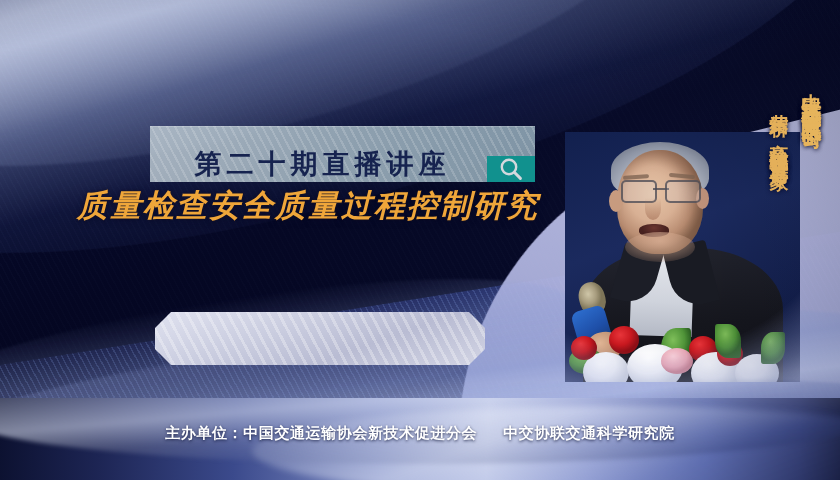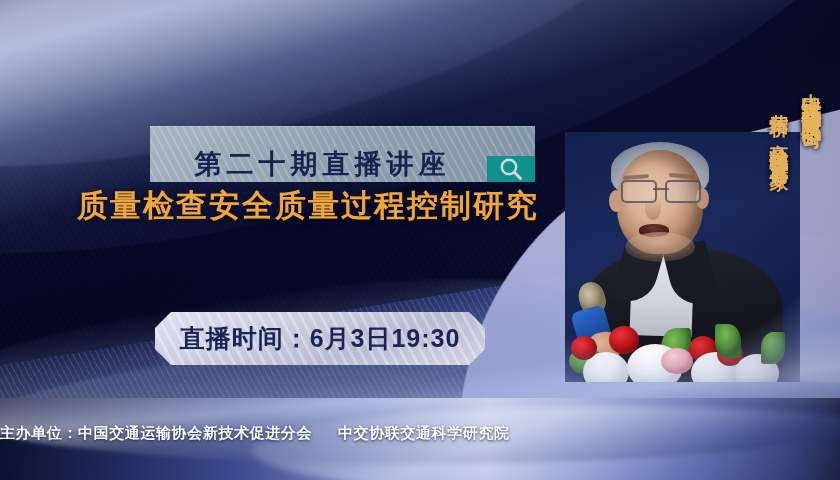--- a/index.html
+++ b/index.html
@@ -199,21 +199,21 @@
     display:flex;align-items:center;justify-content:center;
   }
   .search-btn svg{display:block;}
 
   .topic{
     position:absolute;left:8px;top:186px;width:600px;text-align:center;
     color:#efa63a;font-size:31px;font-weight:700;line-height:1.32;
     letter-spacing:1px;
     text-shadow:0 2px 6px rgba(8,10,40,.85), 0 0 2px rgba(60,30,0,.55);
   }
-  .topic .l2{display:block;letter-spacing:2px;}
+  .topic .l2{display:block;letter-spacing:2px;font-style:italic;}
 
   .time-plate{
     position:absolute;left:155px;top:312px;width:330px;height:53px;
     display:flex;align-items:center;justify-content:center;
     background:linear-gradient(160deg,#dfe1ef 0%,#c9ccdf 38%,#b9bcd3 64%,#d2d4e4 100%);
     clip-path:polygon(16px 0, calc(100% - 16px) 0, 100% 16px, 100% calc(100% - 16px),
                       calc(100% - 16px) 100%, 16px 100%, 0 calc(100% - 16px), 0 16px);
     box-shadow:0 3px 12px rgba(0,0,0,.35);
   }
   .time-plate .stripes{
@@ -245,21 +245,21 @@
     position:absolute;left:-5%;top:-40%;width:110%;height:120%;
     background:linear-gradient(175deg, rgba(255,255,255,0) 0%, rgba(226,232,250,.55) 40%, rgba(255,255,255,.15) 55%, rgba(40,55,120,.25) 75%, rgba(10,16,50,.4) 100%);
     border-radius:50%;filter:blur(2px);
   }
   .footer-band .gloss2{
     position:absolute;left:30%;top:10%;width:85%;height:110%;
     background:linear-gradient(160deg, rgba(255,255,255,0) 0%, rgba(240,244,255,.45) 35%, rgba(120,138,205,.20) 62%, rgba(14,20,55,.35) 100%);
     border-radius:50%;filter:blur(3px);
   }
   .footer-text{
-    position:absolute;left:0;right:0;top:26px;text-align:left;
+    position:absolute;left:0;right:0;top:26px;text-align:center;
     color:#ffffff;font-size:15px;font-weight:700;letter-spacing:.6px;
     text-shadow:0 1px 3px rgba(10,16,50,.8);
   }
   .footer-text .gap{display:inline-block;width:26px;}
 </style>
 </head>
 <body>
 
 <div id="poster">
 
@@ -329,21 +329,20 @@
       </svg>
     </div>
   </div>
 
   <div class="topic">
     <span class="l2">质量检查安全质量过程控制研究</span>
   </div>
 
   <div class="time-plate">
     <div class="stripes"></div>
-    <div class="time-text">直播时间：6月3日19:30</div>
   </div>
 
   <div class="v-col v-org">中铁大桥科学研究院有限公司</div>
   <div class="v-col v-person">黄绍桥　高栓试验研究首席专家</div>
 
   <div class="footer-band">
     <div class="gloss"></div>
     <div class="gloss2"></div>
     <div class="footer-text">
       <span>主办单位：</span><span>中国交通运输协会新技术促进分会</span><span class="gap"></span><span>中交协联交通科学研究院</span>

